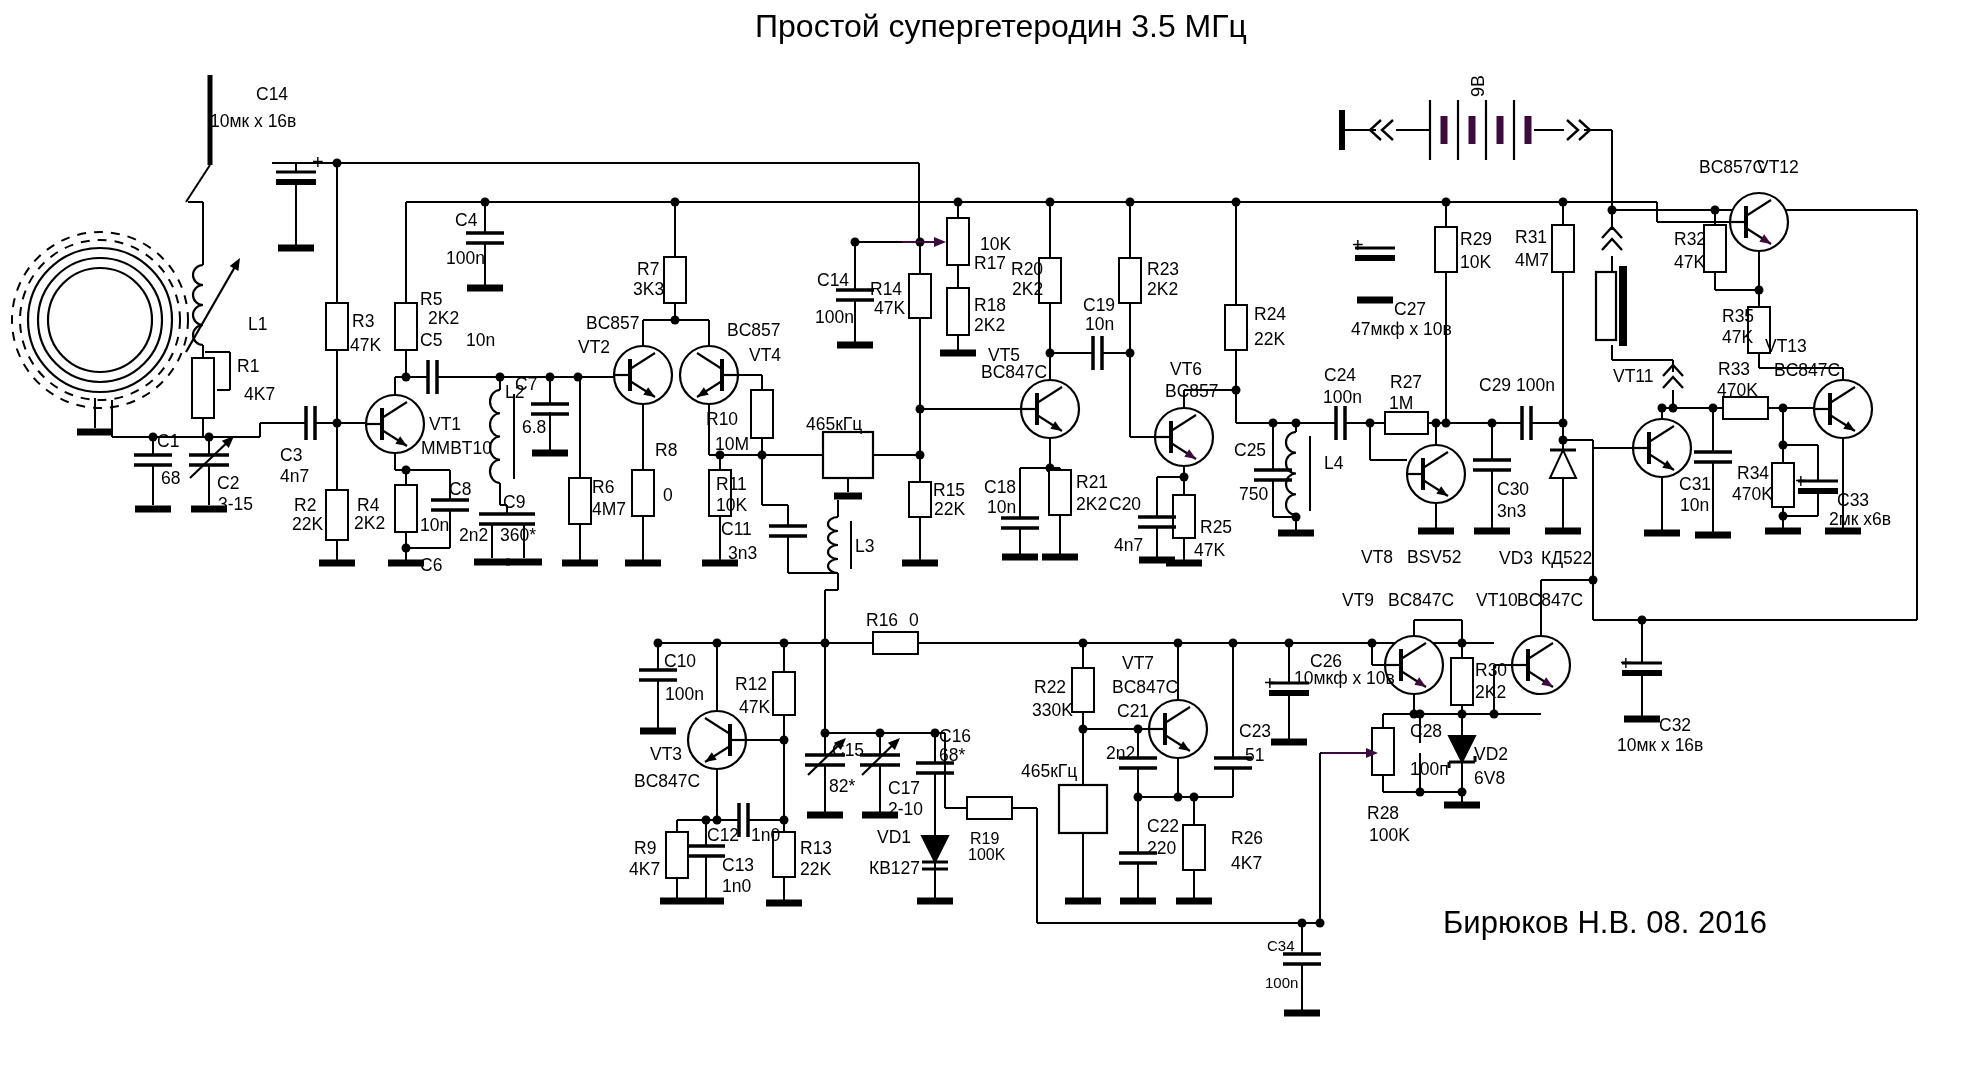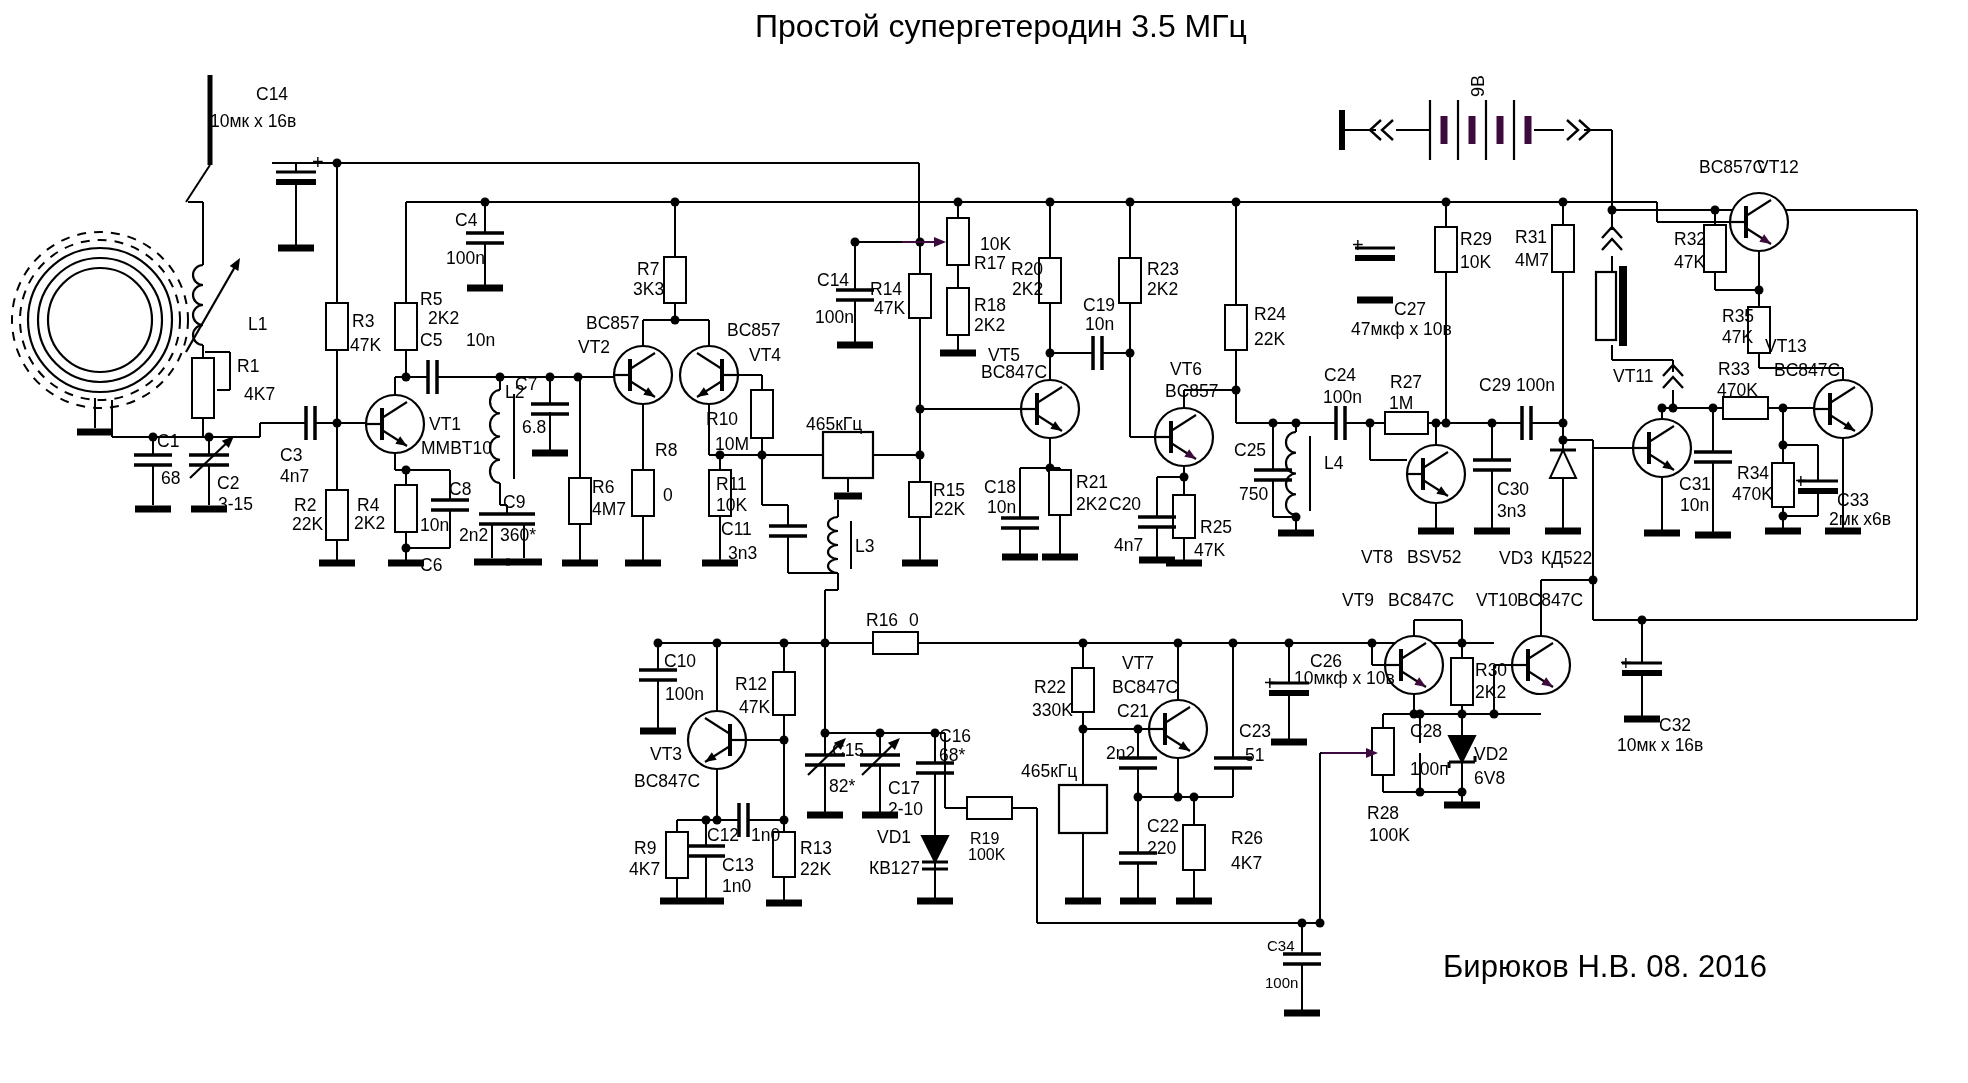--- a/index.html
+++ b/index.html
@@ -1,20 +1,20 @@
 <!DOCTYPE html>
 <html><head>
 <meta charset="utf-8">
 <style>
   html,body{margin:0;padding:0;background:#fff;}
   #stage{position:relative;width:1968px;height:1083px;background:#ffffff;overflow:hidden;
          font-family:"Liberation Sans", sans-serif;padding-left:34px;}
   #title{position:absolute;top:8px;left:50%;transform:translateX(-50%);
          font-size:32px;color:#000;white-space:nowrap;}
-  #signature{position:absolute;left:1443px;top:905px;font-size:31px;color:#000;white-space:nowrap;margin-top:44px;}
+  #signature{position:absolute;left:1443px;top:905px;font-size:31px;color:#000;white-space:nowrap;}
   svg text{font-family:"Liberation Sans", sans-serif;}
 </style>
 </head>
 <body>
 
 <div id="stage">
   <div id="title">Простой супергетеродин 3.5 МГц</div>
   <div id="signature">Бирюков Н.В. 08. 2016</div>
   <svg id="sch" width="1968" height="1083" viewBox="0 0 1968 1083" style="position:absolute;left:0;top:0;">
       <line x1="210" y1="165" x2="186" y2="202" stroke="#000000" stroke-width="2"></line>

